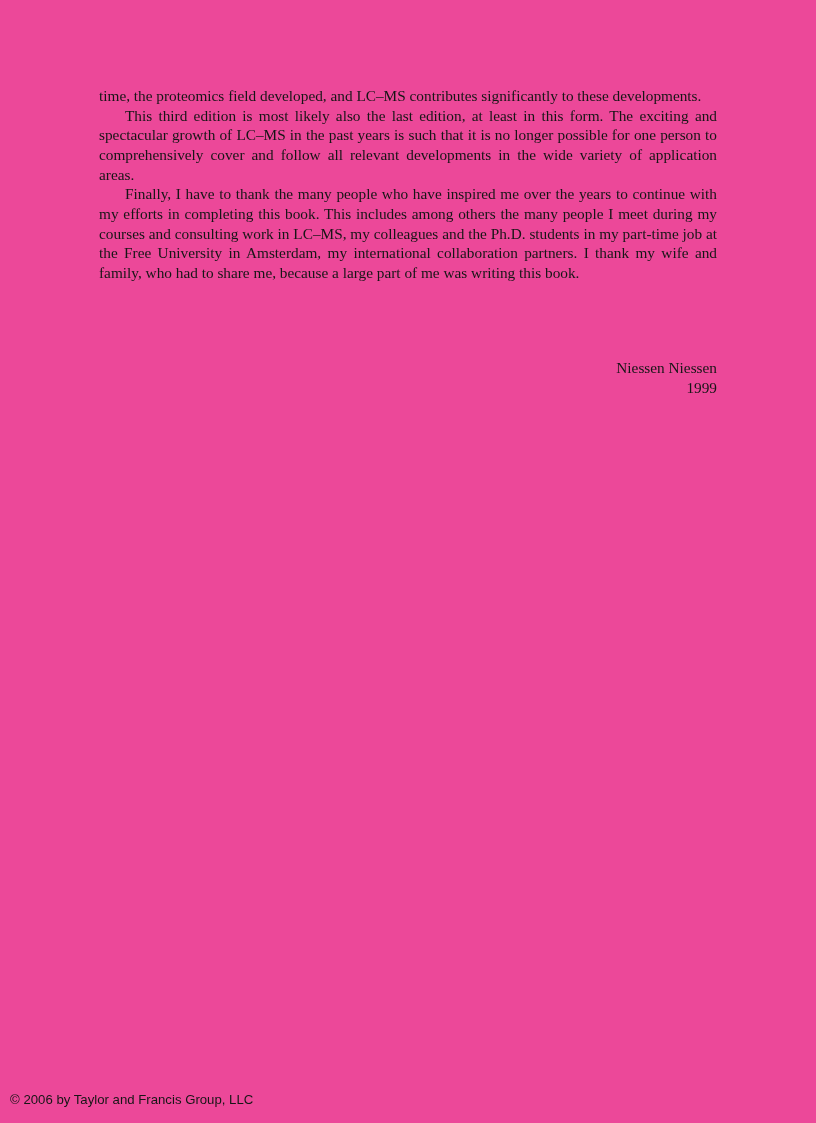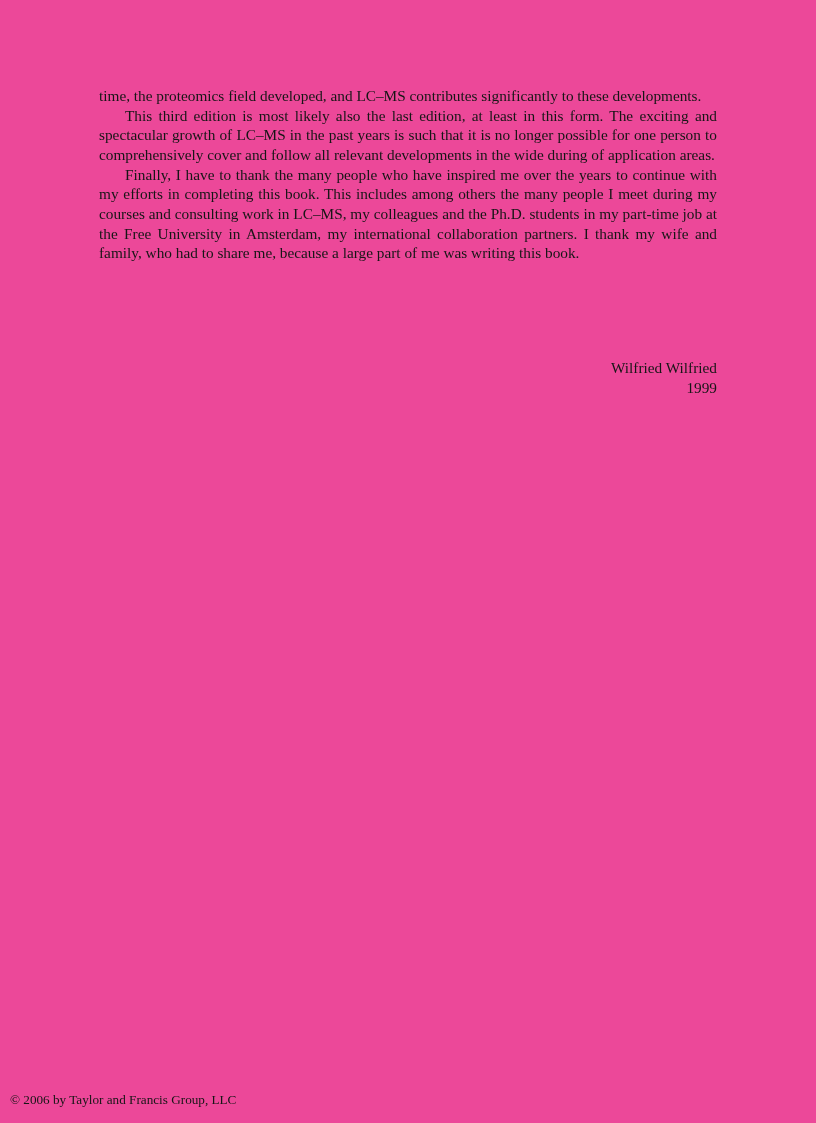--- a/index.html
+++ b/index.html
@@ -52,34 +52,34 @@
   }
   .signature div {
     white-space: pre;
   }
   .footer {
     position: absolute;
     left: 10px;
     top: 1092px;
     font-size: 13.2px;
     color: #161616;
-    font-family: Liberation Serif, serif;
+    font-family: Liberation Sans, sans-serif;
   }
 </style>
 </head>
 <body>
 
 <div class="page">
 
   <div class="text-block">
     <p class="para">time, the proteomics field developed, and LC–MS contributes significantly to these developments.</p>
-    <p class="para indent">This third edition is most likely also the last edition, at least in this form. The exciting and spectacular growth of LC–MS in the past years is such that it is no longer possible for one person to comprehensively cover and follow all relevant developments in the wide during of application areas.</p>
+    <p class="para indent">This third edition is most likely also the last edition, at least in this form. The exciting and spectacular growth of LC–MS in the past years is such that it is no longer possible for one person to comprehensively cover and follow all relevant developments in the wide variety of application areas.</p>
     <p class="para indent">Finally, I have to thank the many people who have inspired me over the years to continue with my efforts in completing this book. This includes among others the many people I meet during my courses and consulting work in LC–MS, my colleagues and the Ph.D. students in my part-time job at the Free University in Amsterdam, my international collaboration partners. I thank my wife and family, who had to share me, because a large part of me was writing this book.</p>
   </div>
 
   <div class="signature">
-    <div>Wilfried Wilfried</div>
+    <div>Niessen Niessen</div>
     <div>1999</div>
   </div>
 
   <div class="footer">© 2006 by Taylor and Francis Group, LLC</div>
 
 </div>
 
 </body></html>

